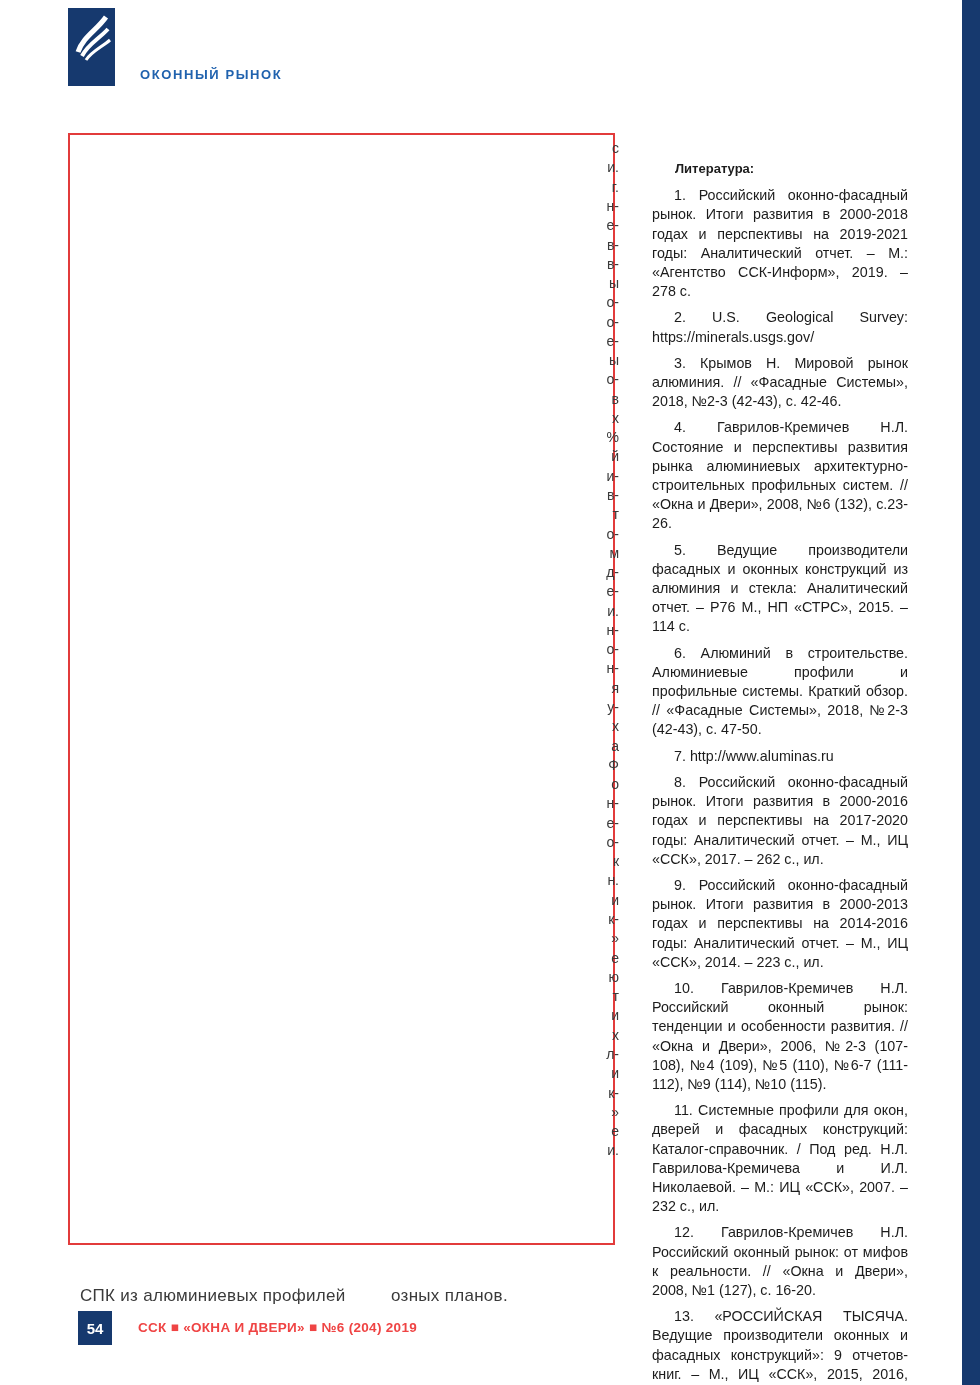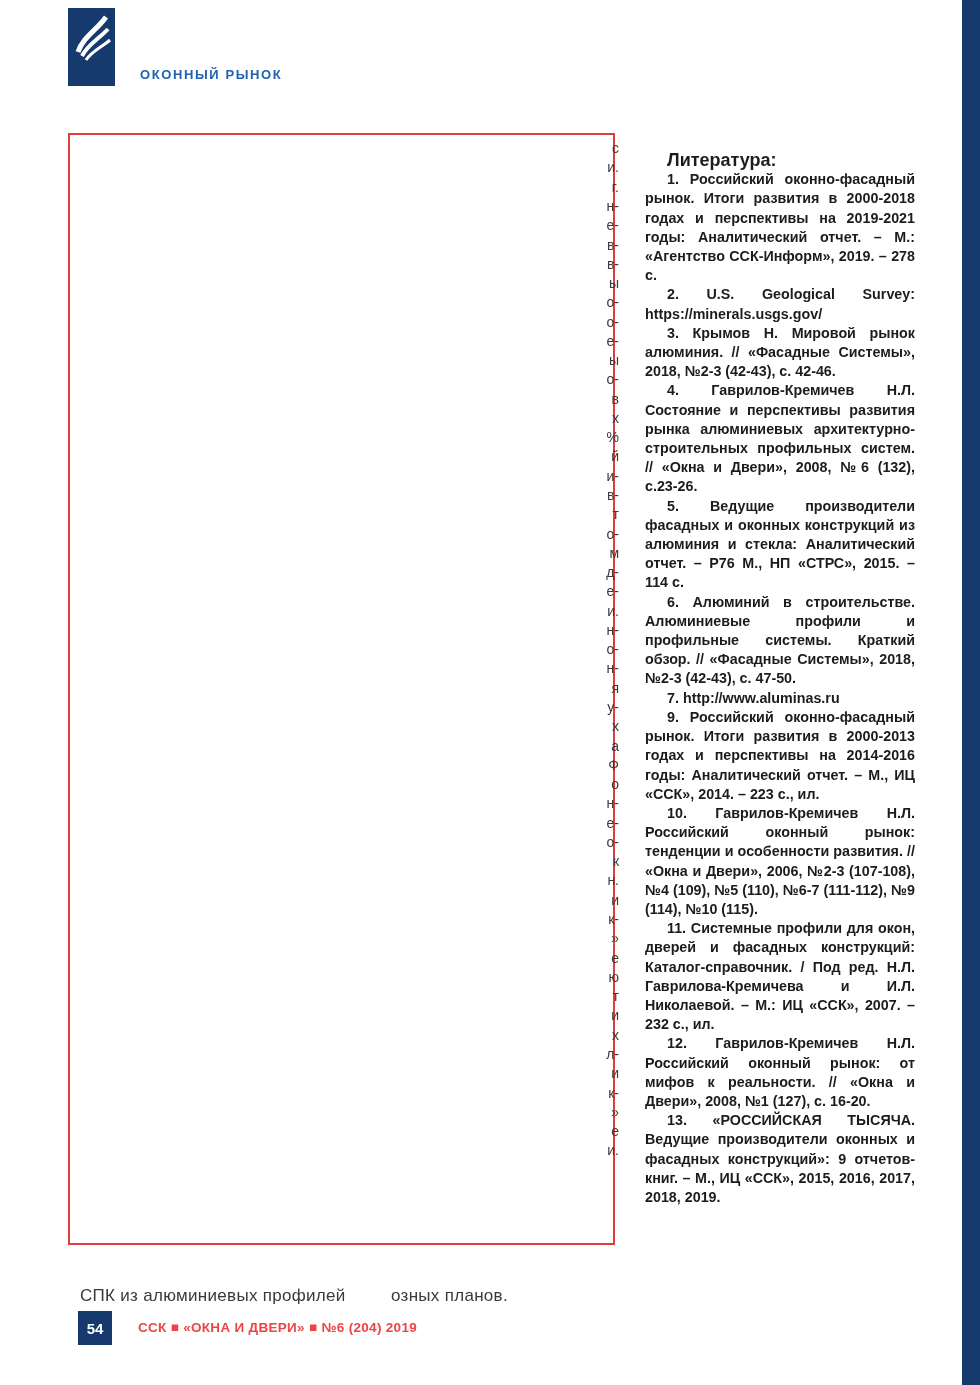--- a/index.html
+++ b/index.html
@@ -31,26 +31,26 @@
   }
   
   .bottom-line-left,.bottom-line-right{
     position:absolute;top:1286px;font-size:17px;color:#3a3a3a;letter-spacing:0.3px;white-space:nowrap;
   }
   .bottom-line-left{left:80px;}
   .bottom-line-right{left:358px;margin-left:33px;}
   
   .ref-col{position:absolute;left:645px;top:151px;width:270px;}
   .ref-heading{
-    margin:0;font-size:18px;line-height:19.2px;font-weight:bold;
+    margin:8px;font-size:13px;line-height:19.2px;font-weight:bold;
     text-indent:22px;color:#1c1c1c;
   }
   .ref-item{
-    margin:0;font-size:14.3px;line-height:19.2px;
-    text-indent:22px;text-align:justify;color:#1c1c1c;font-weight:bold;
+    margin:7px;font-size:14.3px;line-height:19.2px;
+    text-indent:22px;text-align:justify;color:#1c1c1c;
   }
   
   .page-num-box{
     position:absolute;left:78px;top:1311px;width:34px;height:34px;background:#16396e;
     display:flex;align-items:center;justify-content:center;
     color:#ffffff;font-size:15px;font-weight:bold;
   }
   .footer-line{
     position:absolute;left:138px;top:1320px;
     font-size:13.5px;font-weight:bold;color:#ef4444;letter-spacing:0.3px;white-space:nowrap;
@@ -134,20 +134,21 @@
 
 <div class="ref-col">
   <p class="ref-heading">Литература:</p>
   <p class="ref-item">1. Российский оконно-фасадный рынок. Итоги развития в 2000-2018 годах и перспективы на 2019-2021 годы: Аналитический отчет. – М.: «Агентство ССК-Информ», 2019. – 278 с.</p>
   <p class="ref-item">2. U.S. Geological Survey: https://minerals.usgs.gov/</p>
   <p class="ref-item">3. Крымов Н. Мировой рынок алюминия. // «Фасадные Системы», 2018, №2-3 (42-43), с. 42-46.</p>
   <p class="ref-item">4. Гаврилов-Кремичев Н.Л. Состояние и перспективы развития рынка алюминиевых архитектурно-строительных профильных систем. // «Окна и Двери», 2008, №6 (132), с.23-26.</p>
   <p class="ref-item">5. Ведущие производители фасадных и оконных конструкций из алюминия и стекла: Аналитический отчет. – Р76 М., НП «СТРС», 2015. – 114 с.</p>
   <p class="ref-item">6. Алюминий в строительстве. Алюминиевые профили и профильные системы. Краткий обзор. // «Фасадные Системы», 2018, №2-3 (42-43), с. 47-50.</p>
   <p class="ref-item">7. http://www.aluminas.ru</p>
+  <p class="ref-item">8. Российский оконно-фасадный рынок. Итоги развития в 2000-2016 годах и перспективы на 2017-2020 годы: Аналитический отчет. – М., ИЦ «ССК», 2017. – 262 с., ил.</p>
   <p class="ref-item">9. Российский оконно-фасадный рынок. Итоги развития в 2000-2013 годах и перспективы на 2014-2016 годы: Аналитический отчет. – М., ИЦ «ССК», 2014. – 223 с., ил.</p>
   <p class="ref-item">10. Гаврилов-Кремичев Н.Л. Российский оконный рынок: тенденции и особенности развития. // «Окна и Двери», 2006, №2-3 (107-108), №4 (109), №5 (110), №6-7 (111-112), №9 (114), №10 (115).</p>
   <p class="ref-item">11. Системные профили для окон, дверей и фасадных конструкций: Каталог-справочник. / Под ред. Н.Л. Гаврилова-Кремичева и И.Л. Николаевой. – М.: ИЦ «ССК», 2007. – 232 с., ил.</p>
   <p class="ref-item">12. Гаврилов-Кремичев Н.Л. Российский оконный рынок: от мифов к реальности. // «Окна и Двери», 2008, №1 (127), с. 16-20.</p>
   <p class="ref-item">13. «РОССИЙСКАЯ ТЫСЯЧА. Ведущие производители оконных и фасадных конструкций»: 9 отчетов-книг. – М., ИЦ «ССК», 2015, 2016, 2017, 2018, 2019.</p>
 </div>
 
 <div class="page-num-box">54</div>
 <div class="footer-line">ССК ■ «ОКНА И ДВЕРИ» ■ №6 (204) 2019</div>
 

